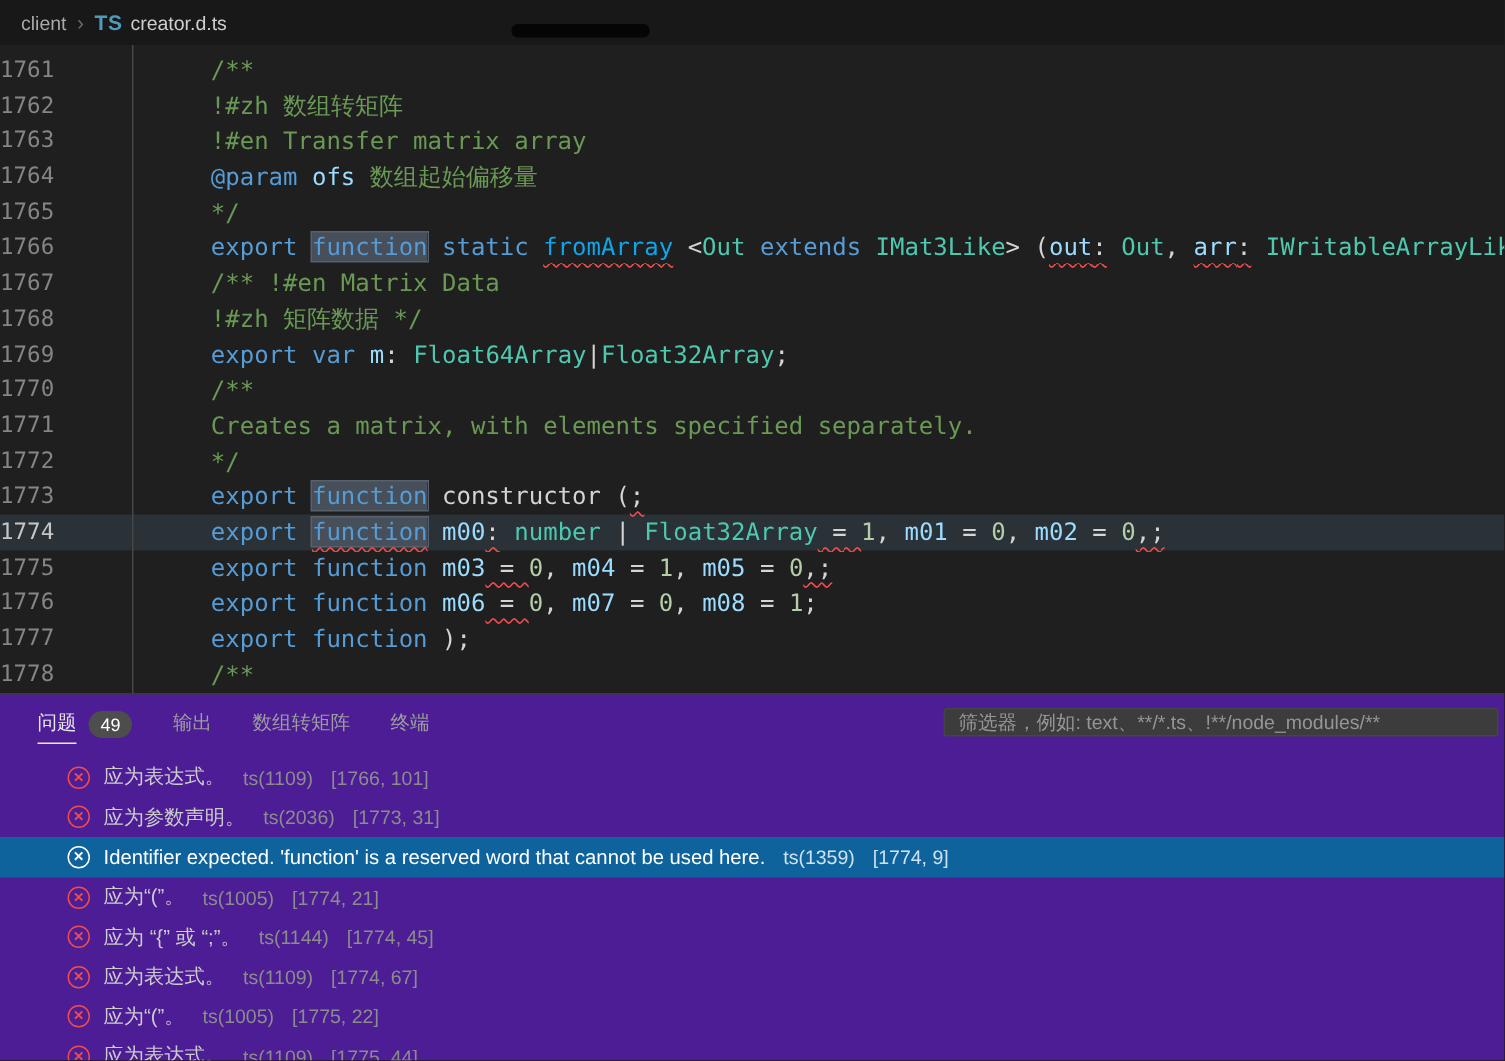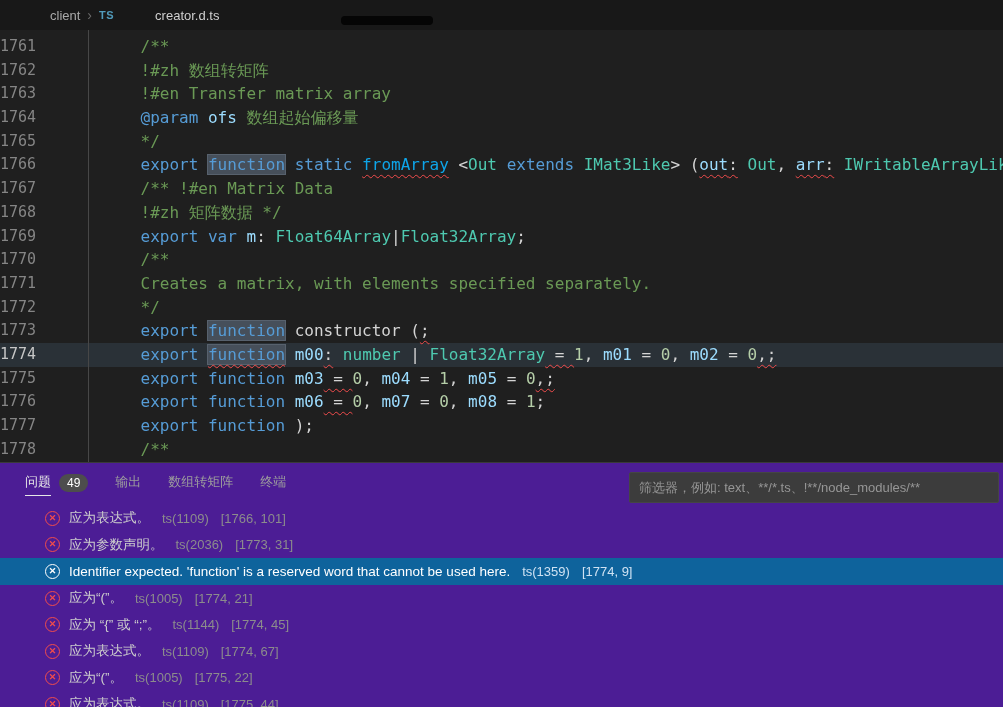--- a/index.html
+++ b/index.html
@@ -10,25 +10,25 @@
     font-family:"Liberation Sans", sans-serif;
     position:relative;
   }
 
   
   .breadcrumb-bar {
     height:30px; background:#181818;
     display:flex; align-items:center;
     padding-left:14px; font-size:13px; color:#9d9d9d;
   }
-  .bc-item { color:#a9a9a9; cursor:pointer;margin-left:36px; }
+  .bc-item { color:#a9a9a9; cursor:pointer; }
   .bc-item.file { color:#cfcfcf; }
   .bc-chev { color:#6a6a6a; margin:0 7px; font-size:14px; }
   .bc-ts {
-    color:#519aba; font-size:11px; font-weight:bold;
+    color:#519aba; font-size:14px; font-weight:bold;
     margin-right:5px; letter-spacing:0.5px;
   }
   .float-widget {
     position:absolute; left:341px; top:16px; width:92px; height:9px;
     background:#050505; border-radius:4px; z-index:6;
   }
 
   
   .editor {
     position:relative; height:432px; overflow:hidden;
@@ -77,21 +77,21 @@
     margin-right:27px; font-size:13px; color:#9d9d9d;
     display:flex; align-items:center; gap:8px; cursor:pointer;
   }
   .tab-label { padding-bottom:4px; border-bottom:1px solid transparent; }
   .tab.active .tab-label { color:#e7e7e7; border-bottom-color:#e7e7e7; }
   .badge {
     background:#4d4d4d; color:#ffffff; border-radius:11px;
     padding:2px 8px; font-size:12px; margin-bottom:3px;
   }
   .filter {
-    position:absolute; right:4px; top:9px; width:370px; height:31px;
+    position:absolute; right:4px; top:9px; width:370px; height:19px;
     background:#3c3c3c; border:1px solid #454545; border-radius:2px;
     color:#bbbbbb; font-size:13px; padding:0 9px;
     font-family:"Liberation Sans", sans-serif;
   }
   .filter::placeholder { color:#969696; opacity:1; }
 
   #problems-list { position:absolute; top:42px; left:0; right:0; bottom:0; overflow:hidden; }
   .prow {
     height:26.6px; display:flex; align-items:center;
     padding-left:45px; gap:9px; font-size:13.5px; cursor:pointer;

